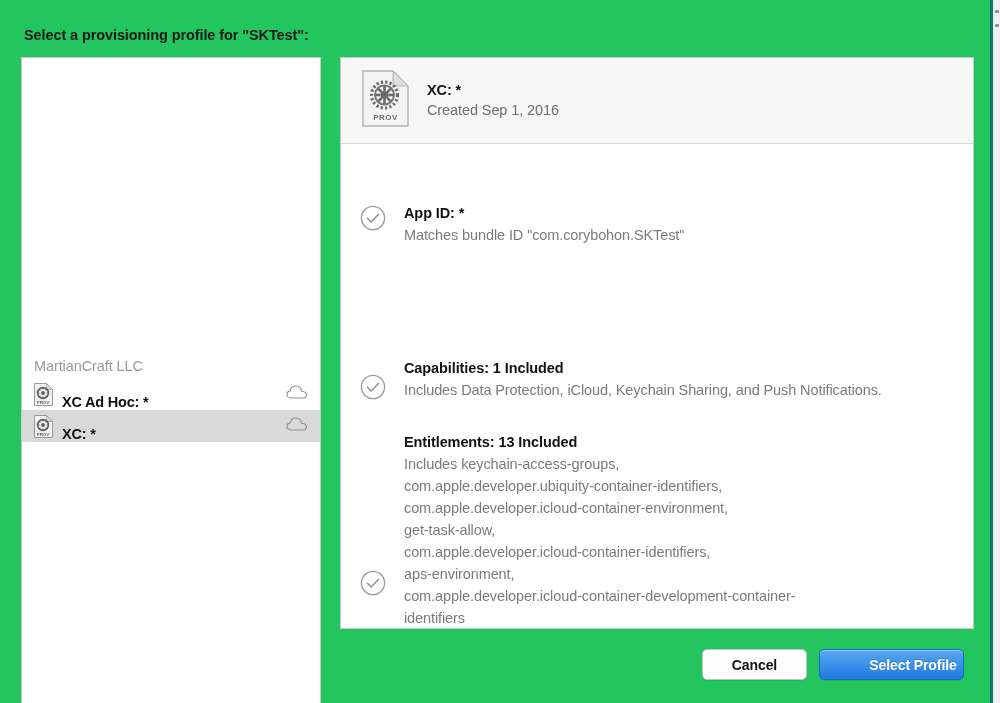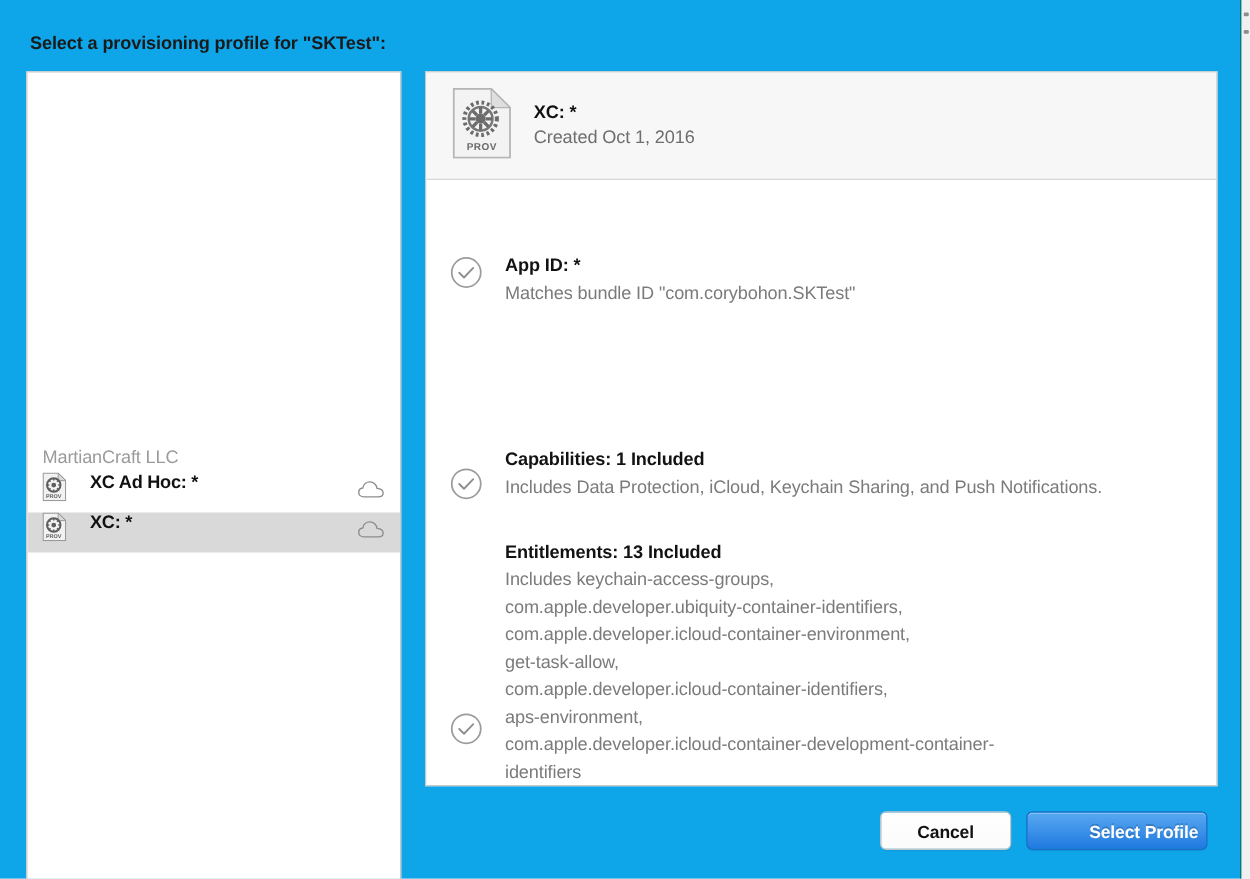--- a/index.html
+++ b/index.html
@@ -13,22 +13,22 @@
     font-family: "Liberation Sans", sans-serif;
     -webkit-font-smoothing: antialiased;
     overflow: hidden;
     position: relative;
   }
   .sheet {
     position: absolute;
     left: 0; top: 0;
     width: 993px;
     height: 703px;
-    background: #0ea5e9;
-    border-right: 1px solid #0f766e;
+    background: #22c55e;
+    border-right: 3px solid #0f766e;
     box-sizing: border-box;
   }
   .right-sliver {
     position: absolute;
     left: 994px; top: 0;
     width: 6px;
     height: 703px;
     background: #f0f0f0;
   }
   .sliver-mark {
@@ -66,24 +66,23 @@
   .group-header {
     font-size: 14.5px;
     color: #9a9a9a;
     padding: 0 0 4px 12px;
     letter-spacing: -0.1px;
   }
   .list-row {
     position: relative;
     height: 32px;
     display: flex;
-    align-items: flex-start;
+    align-items: flex-end;
     padding: 0 0 0 12px;
     box-sizing: border-box;
-    gap: 10px;
   }
   .list-row.selected { background: #d9d9d9; }
   .list-row .row-label {
     font-size: 14.5px;
     font-weight: bold;
     color: #111;
     margin-left: 9px;
     letter-spacing: -0.2px;
     white-space: nowrap;
   }
@@ -303,21 +302,21 @@
             <line x1="16.2" y1="18.7" x2="19.7" y2="22.2"></line>
             <line x1="25.3" y1="27.8" x2="28.8" y2="31.3"></line>
             <line x1="28.8" y1="18.7" x2="25.3" y2="22.2"></line>
             <line x1="19.7" y1="27.8" x2="16.2" y2="31.3"></line>
           </g>
           <text x="23.5" y="50" font-family="Liberation Sans, sans-serif" font-size="8" font-weight="bold" fill="#6b6b6b" text-anchor="middle" letter-spacing="0.4">PROV</text>
         </svg>
       </span>
       <div class="head-text">
         <div class="head-title">XC: *</div>
-        <div class="head-sub">Created Oct 1, 2016</div>
+        <div class="head-sub">Created Sep 1, 2016</div>
       </div>
     </div>
 
     <div class="detail-body">
 
       <div class="info-row row-appid">
         <div class="info-icon-col">
           <svg width="26" height="26" viewBox="0 0 26 26">
             <circle cx="13" cy="13" r="11.6" fill="none" stroke="#9b9b9b" stroke-width="1.4"></circle>
             <path d="M7.4 13.2 L11.2 17 L18.6 9.3" fill="none" stroke="#8f8f8f" stroke-width="1.5" stroke-linecap="round" stroke-linejoin="round"></path>

